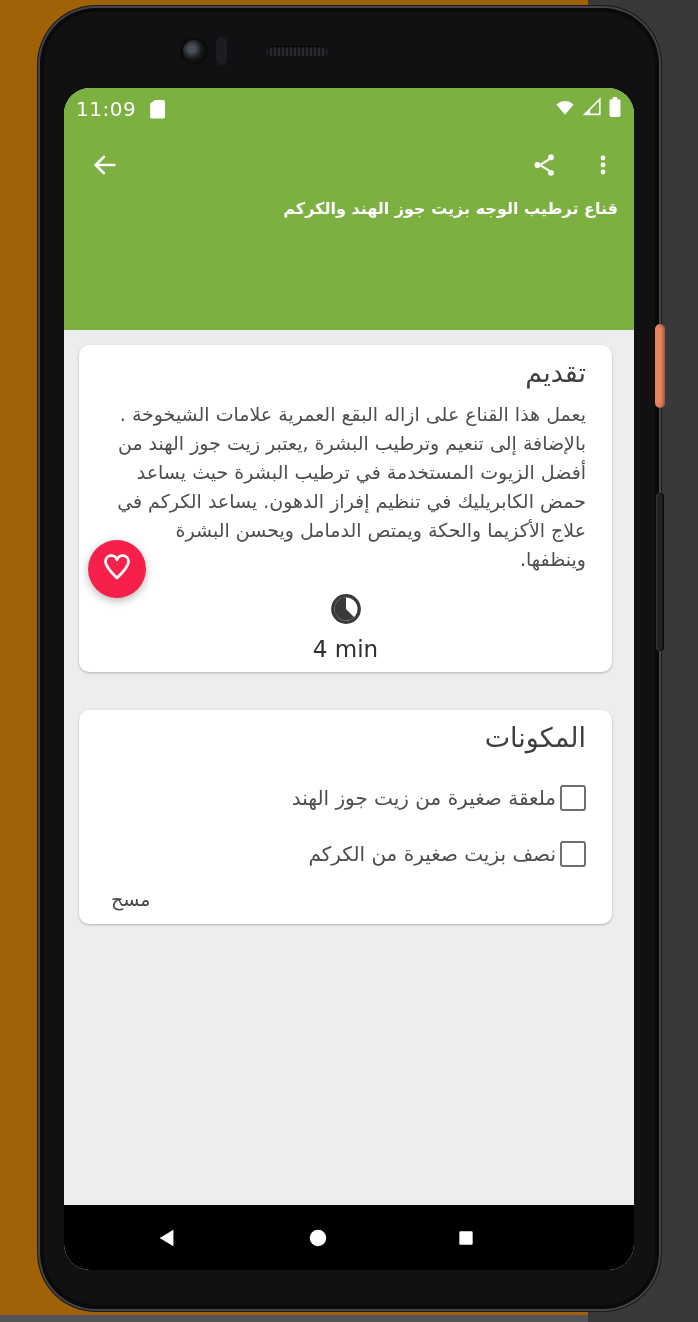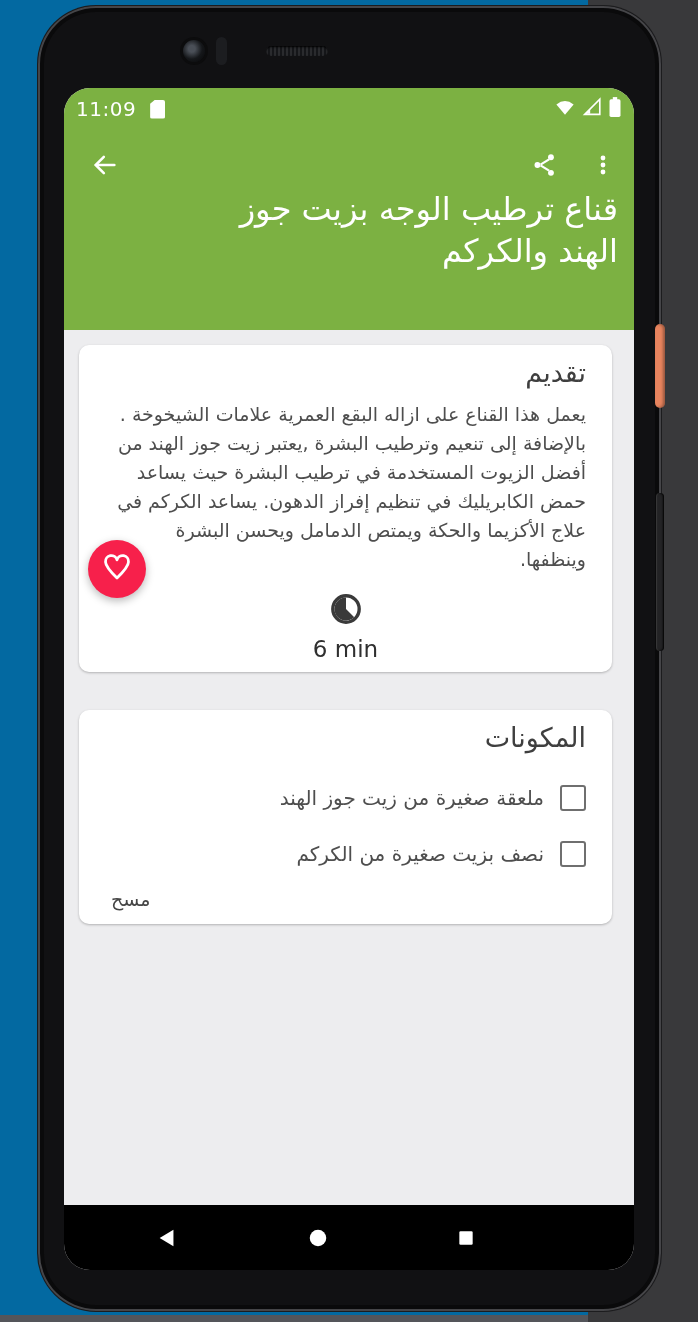--- a/index.html
+++ b/index.html
@@ -1,18 +1,18 @@
 <!DOCTYPE html>
 <html><head>
 <meta charset="utf-8">
 <style>
   * { margin:0; padding:0; box-sizing:border-box; }
   html,body { width:698px; height:1322px; overflow:hidden; background:#39393B;
               font-family:"DejaVu Sans", sans-serif; }
-  .stage { position:relative; width:588px; height:1322px; background:#0369a1; }
+  .stage { position:relative; width:588px; height:1322px; background:#a16207; }
   .bottom-strip { position:absolute; left:0; bottom:0; width:100%; height:7px; background:#54555A; }
 
   
   .phone { position:absolute; left:38px; top:6px; width:623px; height:1305px;
            background:#111113; border-radius:58px;
            box-shadow: inset 0 0 0 2px #454548, inset 0 0 0 6px #0a0a0b, 0 0 0 1px #1c1c1e; }
   .side-btn { position:absolute; border-radius:5px; }
   .power-btn { right:-4px; top:318px; width:10px; height:84px; background:#E8845E;
                box-shadow: inset -2px 0 3px rgba(0,0,0,.35); }
   .volume-btn { right:-3px; top:487px; width:8px; height:158px; background:#232325;
@@ -34,42 +34,42 @@
   
   .appbar { position:relative; background:#7CB142; height:242px; flex:0 0 auto; color:#fff; }
   .statusbar { display:flex; align-items:center; height:42px; padding:0 12px; }
   .status-time { font-size:20px; letter-spacing:.5px; }
   .sd-icon { width:15px; height:19px; background:#fff; margin-left:14px;
              clip-path:polygon(34% 0,100% 0,100% 100%,0 100%,0 22%); border-radius:2px; }
   .status-right { margin-left:auto; display:flex; align-items:center; gap:5px; }
   .toolbar { display:flex; align-items:center; justify-content:space-between; padding:18px 14px 0 24px; }
   .tool-right { display:flex; align-items:center; gap:24px; }
   .icon-btn { width:34px; height:34px; display:flex; align-items:center; justify-content:center; cursor:pointer; }
-  .apptitle { direction:rtl; text-align:right; font-size:32px; line-height:42px;
-              padding:6px 16px 0 16px; max-width:470px; margin-right:0; margin-left:auto; }
+  .apptitle { direction:rtl; text-align:right; font-size:16px; line-height:42px;
+              padding:6px 16px 0 16px; max-width:470px; margin-right:0; margin-left:auto;font-weight:bold; }
 
   
   .fab { position:absolute; left:24px; top:210px; width:58px; height:58px; border-radius:50%;
          background:#F7204B; z-index:5; display:flex; align-items:center; justify-content:center;
          box-shadow:0 3px 8px rgba(0,0,0,.28); cursor:pointer; }
 
   
   .content { position:relative; flex:1 1 auto; background:#EDEDEF; }
   .card { background:#fff; border-radius:10px; margin:0 22px 0 15px;
           box-shadow:0 1px 3px rgba(0,0,0,.16), 0 1px 2px rgba(0,0,0,.10); padding:10px 26px; }
   .card-intro { margin-top:15px; }
   .card-ingredients { margin-top:38px; }
   .card-instructions { margin-top:20px; }
   .card-title { direction:rtl; text-align:right; font-size:27px; color:#3F3F3F; line-height:1.3; }
   .card-body { direction:rtl; text-align:right; font-size:19px; color:#4E4E4E; line-height:29px;
                margin-top:10px; }
   .timer-wrap { text-align:center; margin-top:16px; }
   .timer-min { font-size:23px; color:#2F2F2F; margin-top:4px; }
 
-  .ing-row { direction:rtl; display:flex; align-items:center; gap:16px; margin-top:30px;
+  .ing-row { direction:rtl; display:flex; align-items:center; gap:4px; margin-top:30px;
              padding-left:4px; }
   .checkbox { width:26px; height:26px; border:2px solid #6F6F6F; border-radius:3px;
               background:#fff; flex:0 0 auto; cursor:pointer; }
   .ing-label { font-size:20px; color:#4E4E4E; }
   .clear-btn { margin-top:17px; font-size:19px; color:#454545; display:inline-block;
                padding:4px 6px; cursor:pointer; }
 
   
   .navbar { position:relative; flex:0 0 auto; height:65px; background:#000; }
   .nav-ico { position:absolute; top:50%; transform:translate(-50%,-50%); cursor:pointer;
@@ -156,21 +156,21 @@
         <div class="card card-intro">
           <div class="card-title">تقديم</div>
           <div class="card-body">يعمل هذا القناع على ازاله البقع العمرية علامات الشيخوخة . بالإضافة إلى تنعيم وترطيب البشرة ,يعتبر زيت جوز الهند من أفضل الزيوت المستخدمة في ترطيب البشرة حيث يساعد حمض الكابريليك في تنظيم إفراز الدهون. يساعد الكركم في علاج الأكزيما والحكة ويمتص الدمامل ويحسن البشرة وينظفها.</div>
           <div class="timer-wrap">
             <span>
               <svg width="38" height="38" viewBox="0 0 36 36">
                 <circle cx="18" cy="18" r="12.5" fill="none" stroke="#3A3A3A" stroke-width="3.2"></circle>
                 <path d="M18 18 L18 7 A11 11 0 1 0 25.8 25.8 Z" fill="#3A3A3A"></path>
               </svg>
             </span>
-            <div class="timer-min">6 min</div>
+            <div class="timer-min">4 min</div>
           </div>
         </div>
 
         <div class="card card-ingredients">
           <div class="card-title">المكونات</div>
           <div class="ing-row">
             <span class="checkbox"></span>
             <span class="ing-label">ملعقة صغيرة من زيت جوز الهند</span>
           </div>
           <div class="ing-row">

